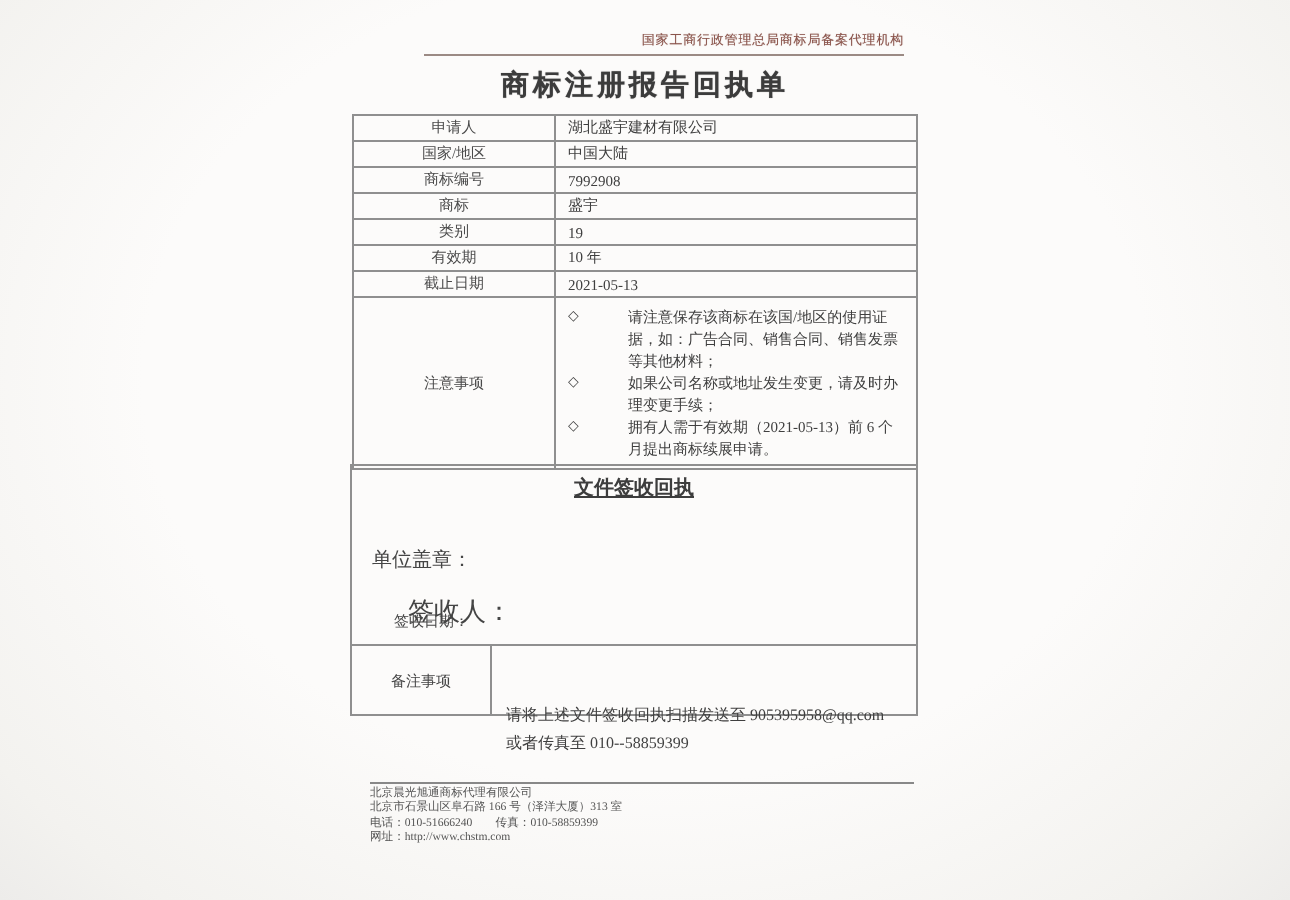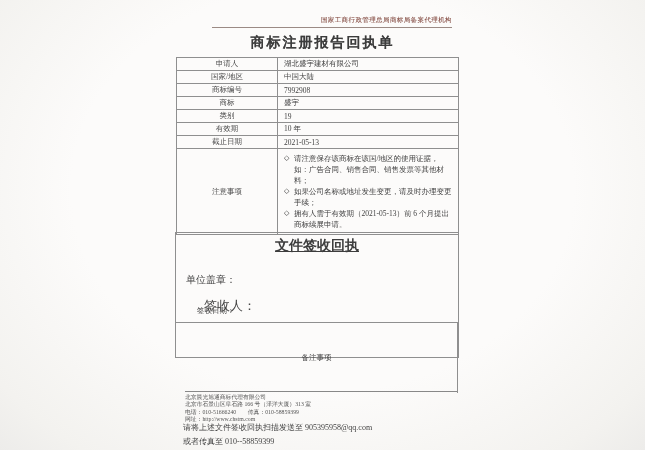--- a/index.html
+++ b/index.html
@@ -69,50 +69,49 @@
   }
   .note-item {
     display: flex;
     line-height: 11px;
     color: #3f3f3f;
   }
   .note-item .bullet {
     flex: 0 0 10px;
     font-size: 7px;
   }
-  .note-item .note-text { flex: 1; }
+  .note-item .note-text { flex: 1; margin-left: 20px; }
   
   .receipt-box {
     position: absolute;
     top: 232px; left: 175px;
     width: 284px; height: 126px;
     border: 1px solid #8f8f8f;
   }
   .receipt-top {
     height: 90px;
     position: relative;
     border-bottom: 1px solid #8f8f8f;
   }
   .receipt-title {
     position: absolute;
     top: 4px; left: 0; width: 100%;
     text-align: center;
-    font-size: 14px;
+    font-size: 10px;
     font-weight: bold;
     text-decoration: underline;
     color: #3d3d3d;
   }
   .receipt-statement { position: absolute; top: 17px; left: 10px; font-size: 7.5px; }
   .stamp-label       { position: absolute; top: 40px; left: 10px; font-size: 10px; }
   .signer-label      { position: absolute; top: 64px; left: 28px; font-size: 13px; }
   .sign-date-label   { position: absolute; top: 73px; left: 21px; font-size: 7.5px; }
   .remark-row {
     display: flex;
     height: 35px;
-    flex-direction: column;
   }
   .remark-label {
     flex: 0 0 70px;
     border-right: 1px solid #8f8f8f;
     display: flex;
     align-items: center;
     justify-content: center;
     font-size: 7.5px;
   }
   .remark-content {

